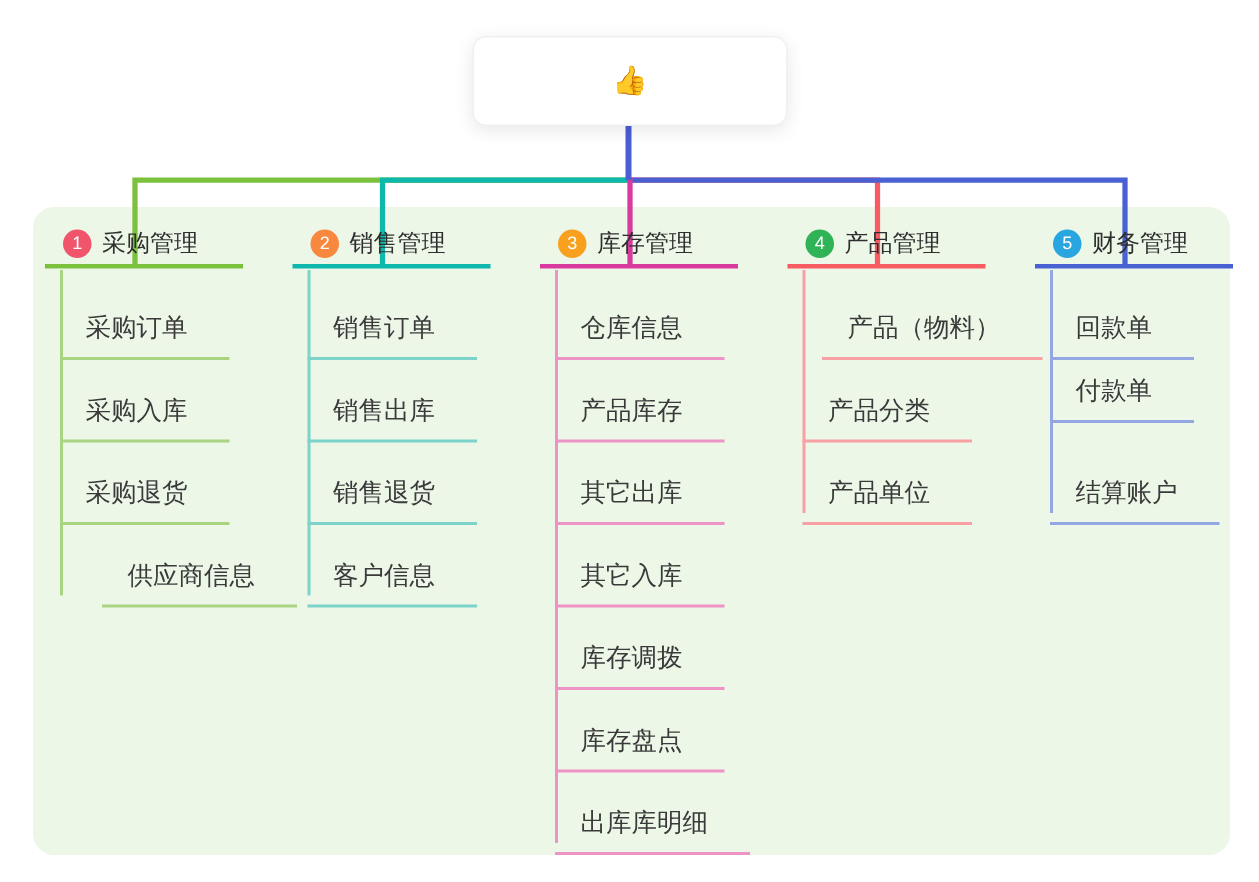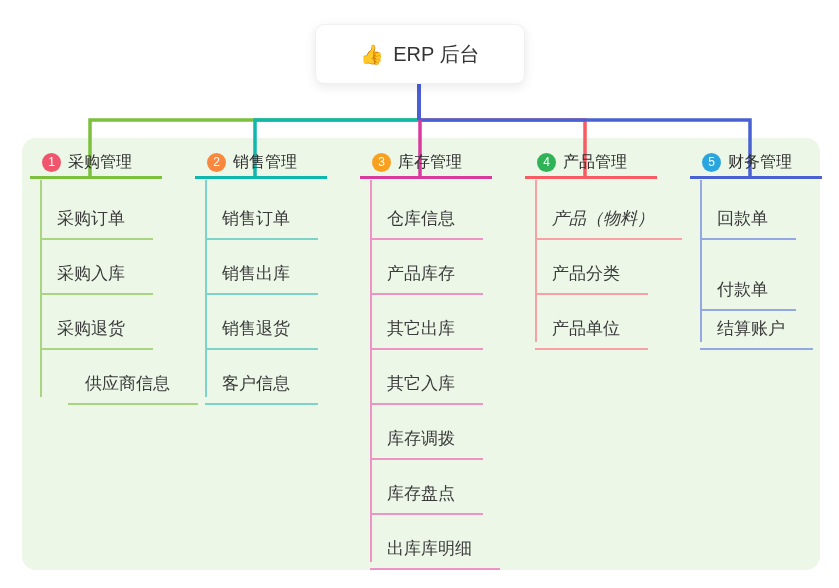--- a/index.html
+++ b/index.html
@@ -50,21 +50,20 @@
     <path d="M 419 120 H 90 V 178" stroke="#7cc13e" stroke-width="3.5" fill="none"></path>
     <path d="M 419 120 H 255 V 178" stroke="#0fb8ac" stroke-width="3.5" fill="none"></path>
     <path d="M 419 120 H 585 V 178" stroke="#f75c62" stroke-width="3.5" fill="none"></path>
     <path d="M 419 120 H 750 V 178" stroke="#4961d2" stroke-width="3.5" fill="none"></path>
     <path d="M 419 120 H 420 V 178" stroke="#d93a9e" stroke-width="3.5" fill="none"></path>
     <path d="M 419 82 V 120" stroke="#4a5ed6" stroke-width="4" fill="none"></path>
   </svg>
 
 <div class="root-card">
   <span class="root-icon">👍</span>
-  <span>ERP 后台</span>
 </div>
 
 <div id="branches">
     <div class="branch-title" style="left: 30px; top: 148px; border-bottom-color: rgb(124, 193, 62);">
       <span class="badge" style="background: rgb(241, 85, 108);">1</span>
       <span>采购管理</span>
     </div>
     <div class="vline" style="left: 40px; top: 180px; height: 217px; background: rgb(169, 213, 131);"></div>
     <div class="child" style="left: 40px; top: 196px; border-bottom-color: rgb(169, 213, 131);">
       <span>采购订单</span>
@@ -119,36 +118,36 @@
       <span>库存盘点</span>
     </div>
     <div class="child" style="left: 370px; top: 526px; border-bottom-color: rgb(238, 147, 198);">
       <span>出库库明细</span>
     </div>
     <div class="branch-title" style="left: 525px; top: 148px; border-bottom-color: rgb(247, 92, 98);">
       <span class="badge" style="background: rgb(47, 179, 86);">4</span>
       <span>产品管理</span>
     </div>
     <div class="vline" style="left: 535px; top: 180px; height: 162px; background: rgb(248, 160, 164);"></div>
-    <div class="child" style="left: 535px; top: 196px; border-bottom-color: rgb(248, 160, 164); font-style: italic;">
+    <div class="child" style="left: 548px; top: 196px; border-bottom-color: rgb(248, 160, 164);">
       <span>产品（物料）</span>
     </div>
     <div class="child" style="left: 535px; top: 251px; border-bottom-color: rgb(248, 160, 164);">
       <span>产品分类</span>
     </div>
     <div class="child" style="left: 535px; top: 306px; border-bottom-color: rgb(248, 160, 164);">
       <span>产品单位</span>
     </div>
     <div class="branch-title" style="left: 690px; top: 148px; border-bottom-color: rgb(73, 97, 210);">
       <span class="badge" style="background: rgb(41, 166, 224);">5</span>
       <span>财务管理</span>
     </div>
     <div class="vline" style="left: 700px; top: 180px; height: 162px; background: rgb(147, 168, 226);"></div>
     <div class="child" style="left: 700px; top: 196px; border-bottom-color: rgb(147, 168, 226);">
       <span>回款单</span>
     </div>
-    <div class="child" style="left: 700px; top: 267px; border-bottom-color: rgb(147, 168, 226);">
+    <div class="child" style="left: 700px; top: 238px; border-bottom-color: rgb(147, 168, 226);">
       <span>付款单</span>
     </div>
     <div class="child" style="left: 700px; top: 306px; border-bottom-color: rgb(147, 168, 226);">
       <span>结算账户</span>
     </div>
   </div>
 
 </body></html>

